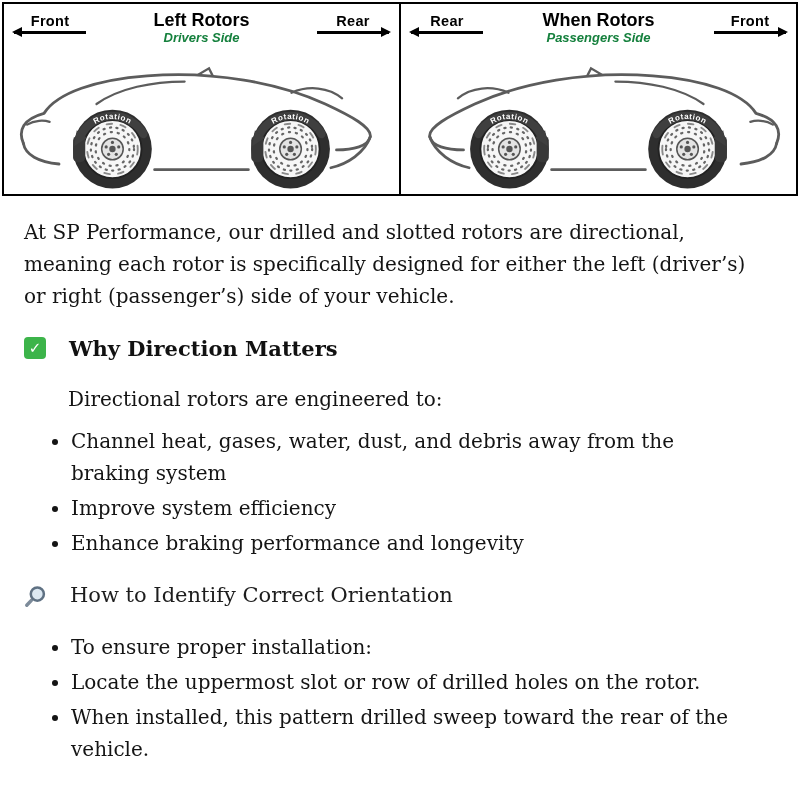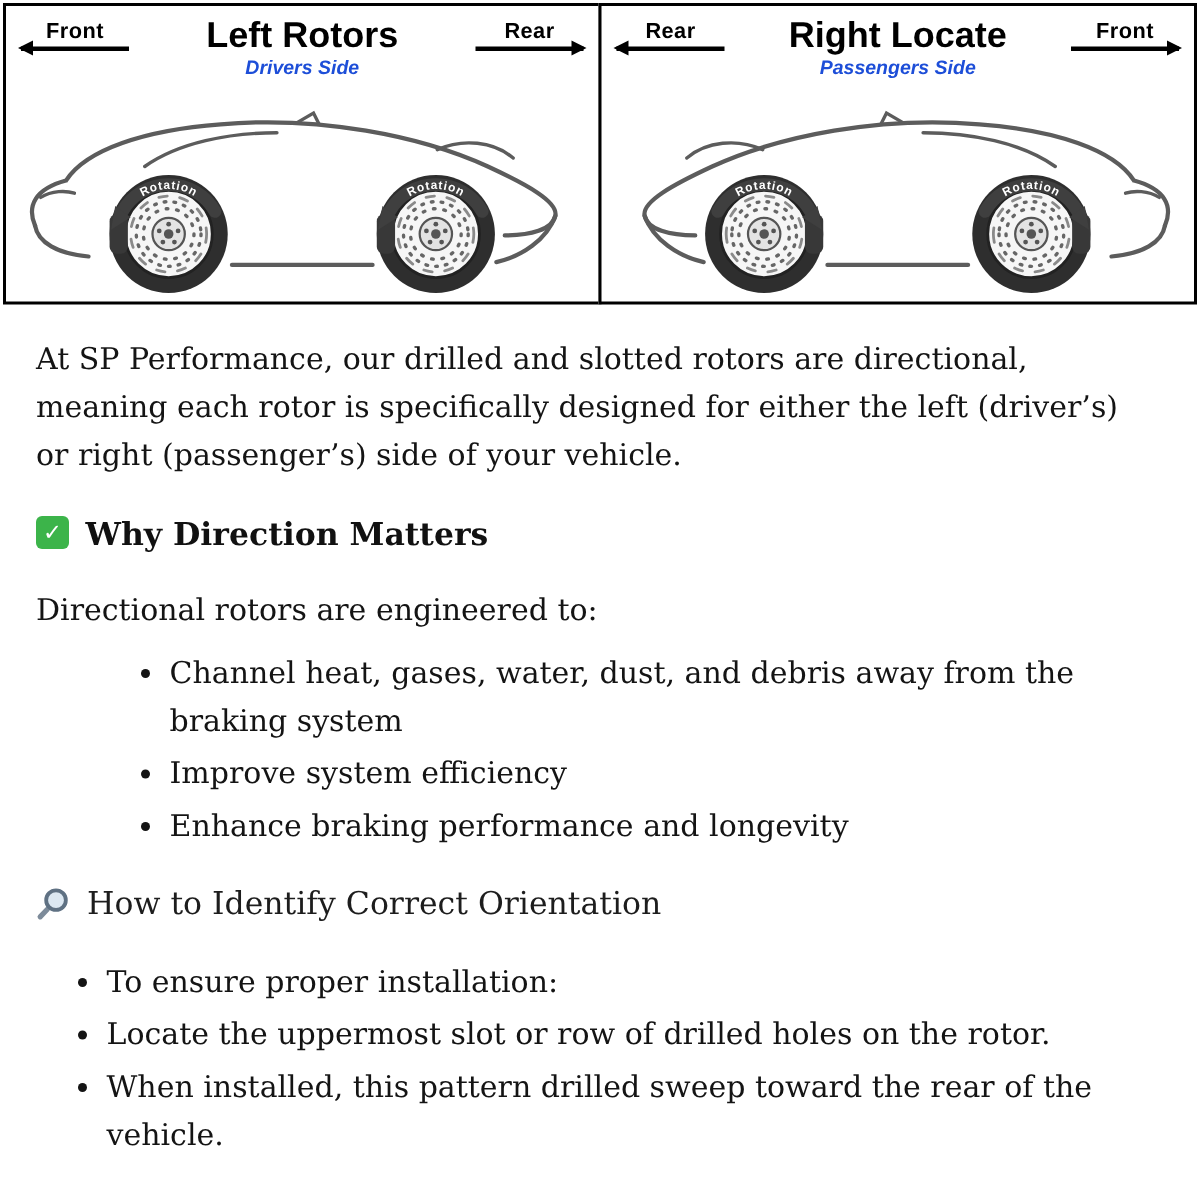--- a/index.html
+++ b/index.html
@@ -31,54 +31,54 @@
     border-top:5.5px solid transparent; border-bottom:5.5px solid transparent;
     border-right:10px solid #000;
   }
   .arrow-right::after {
     content:""; position:absolute; right:-2px; top:-4.5px; width:0; height:0;
     border-top:5.5px solid transparent; border-bottom:5.5px solid transparent;
     border-left:10px solid #000;
   }
   .panel-titles { text-align:center; line-height:1.15; }
   .panel-title {
-    font-family:"Liberation Sans", sans-serif; font-weight:bold; font-size:24px; color:#000;
+    font-family:"Liberation Sans", sans-serif; font-weight:bold; font-size:18px; color:#000;
   }
   .panel-subtitle {
     font-family:"Liberation Sans", sans-serif; font-weight:bold; font-style:italic;
-    font-size:13px; color:#1d4ed8;
+    font-size:13px; color:#15803d;
   }
   .car-svg { display:block; width:100%; height:150px; margin-top:-2px; }
   .rot-label {
     font-family:"Liberation Sans", sans-serif; font-size:8.5px; font-weight:bold;
     fill:#ffffff; letter-spacing:.6px; text-anchor:middle;
   }
 
   
   .article { padding:20px 28px 0 24px; font-size:20px; line-height:1.6; }
   .intro { max-width:748px; margin-bottom:14px; }
   .section-heading {
-    display:flex; align-items:center; gap:11px;
+    display:flex; align-items:center; gap:23px;
     font-size:21px; margin:20px 0 18px 0; color:#111;
   }
   .section-heading.bold { font-weight:bold; }
   .section-heading.regular { font-weight:normal; color:#1d1d1d; }
   .check-icon {
     width:22px; height:22px; border-radius:4px; background:#3cb44a;
     display:inline-flex; align-items:center; justify-content:center; flex:none;
   }
   .check-icon::before {
     content:"\2713"; color:#fff; font-weight:bold; font-size:15px;
     font-family:"DejaVu Sans", sans-serif;
   }
   .mag-icon { width:23px; height:23px; flex:none; }
-  .lead { margin-bottom:10px; }
+  .lead { margin-bottom:10px;margin-left:44px; }
   ul.bullets { list-style:disc; padding-left:47px; margin:0 0 8px 0; }
   ul.bullets li { margin-bottom:3px; }
-  ul.benefits li { max-width:640px;margin-left:42px; }
+  ul.benefits li { max-width:640px; }
   ul.install li { max-width:712px; }
 </style>
 </head>
 <body>
 
 <svg width="0" height="0" style="position:absolute" aria-hidden="true">
   <defs>
     <g id="rotor-unit">
       <circle r="42" fill="#2e2e2e"></circle>
       <circle r="31" fill="#f6f6f6" stroke="#222" stroke-width="2"></circle>
@@ -141,21 +141,21 @@
     </svg>
   </section>
 
   <section class="panel panel-right">
     <div class="panel-header">
       <div class="dir">
         <span class="dir-label">Rear</span>
         <span class="dir-line arrow-left"></span>
       </div>
       <div class="panel-titles">
-        <div class="panel-title">Right Locate</div>
+        <div class="panel-title">When Rotors</div>
         <div class="panel-subtitle">Passengers Side</div>
       </div>
       <div class="dir">
         <span class="dir-label">Front</span>
         <span class="dir-line arrow-right"></span>
       </div>
     </div>
     <svg class="car-svg" viewBox="0 0 400 160">
       <use href="#car-art" transform="translate(400,0) scale(-1,1)"></use>
       <path id="tp-r-f" d="M 264,100 A 34,34 0 0 1 326,100" fill="none"></path>

